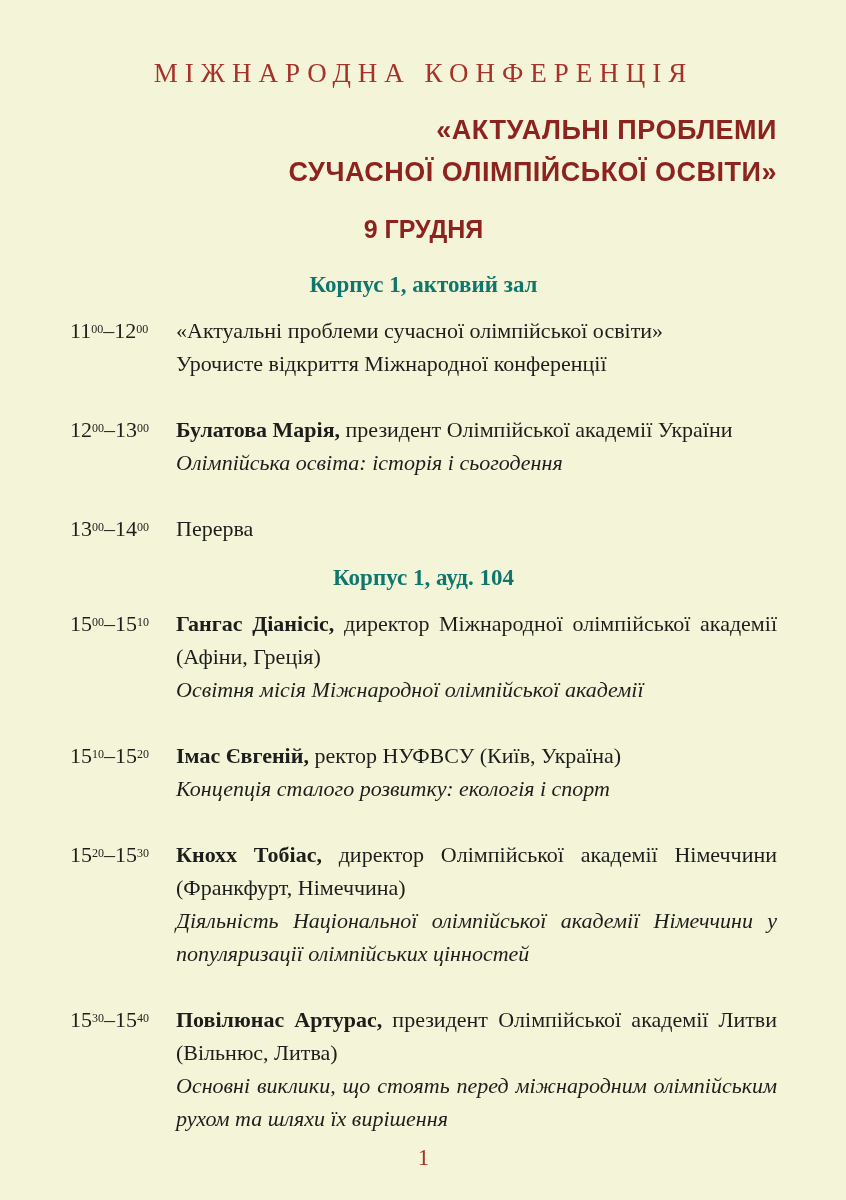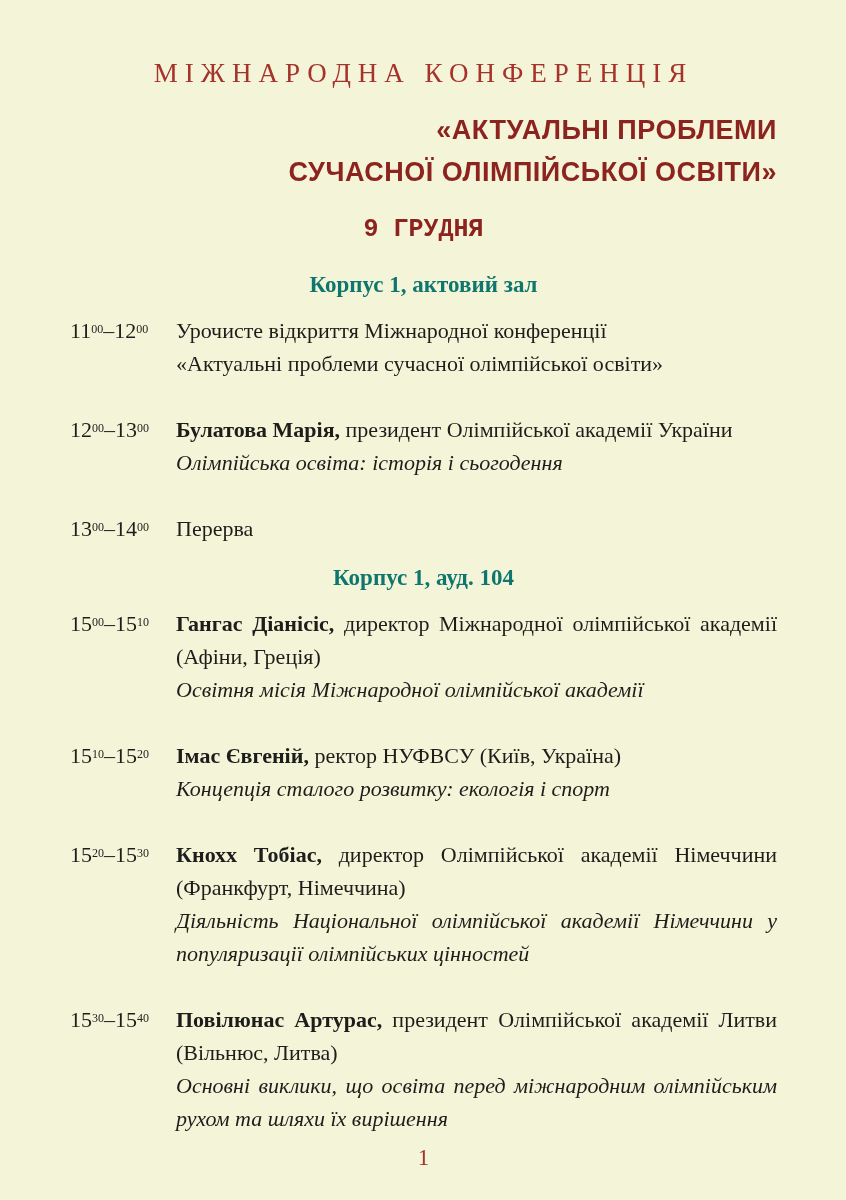--- a/index.html
+++ b/index.html
@@ -38,21 +38,21 @@
     font-family: "Liberation Sans", sans-serif;
     font-weight: bold;
     font-size: 27px;
     line-height: 42px;
     letter-spacing: 0.5px;
     color: #8c231e;
   }
   .conf-date {
     margin: 0 0 28px 0;
     text-align: center;
-    font-family: Liberation Mono, monospace;
+    font-family: Liberation Sans, sans-serif;
     font-weight: bold;
     font-size: 25px;
     color: #8c231e;
   }
   
   .section-heading {
     margin: 0 0 16px 0;
     text-align: center;
     font-size: 23px;
     font-weight: bold;
@@ -119,22 +119,22 @@
     <span>СУЧАСНОЇ ОЛІМПІЙСЬКОЇ ОСВІТИ»</span>
   </h2>
   <div class="conf-date">9 ГРУДНЯ</div>
 
   <div class="section section-1">
     <h3 class="section-heading">Корпус 1, актовий зал</h3>
 
     <div class="entry">
       <div class="time"><span>11</span><sup>00</sup><span>–</span><span>12</span><sup>00</sup></div>
       <div class="content">
+        <p class="line">«Актуальні проблеми сучасної олімпійської освіти»</p>
         <p class="line">Урочисте відкриття Міжнародної конференції</p>
-        <p class="line">«Актуальні проблеми сучасної олімпійської освіти»</p>
       </div>
     </div>
 
     <div class="entry">
       <div class="time"><span>12</span><sup>00</sup><span>–</span><span>13</span><sup>00</sup></div>
       <div class="content">
         <p class="desc"><b class="speaker">Булатова Марія,</b><span> президент Олімпійської академії України</span></p>
         <p class="topic">Олімпійська освіта: історія і сьогодення</p>
       </div>
     </div>
@@ -171,20 +171,20 @@
       <div class="content">
         <p class="desc"><b class="speaker">Кнохх Тобіас,</b><span> директор Олімпійської академії Німеччини (Франкфурт, Німеччина)</span></p>
         <p class="topic">Діяльність Національної олімпійської академії Німеччини у популяризації олімпійських цінностей</p>
       </div>
     </div>
 
     <div class="entry">
       <div class="time"><span>15</span><sup>30</sup><span>–</span><span>15</span><sup>40</sup></div>
       <div class="content">
         <p class="desc"><b class="speaker">Повілюнас Артурас,</b><span> президент Олімпійської академії Литви (Вільнюс, Литва)</span></p>
-        <p class="topic">Основні виклики, що освіта перед міжнародним олімпійським рухом та шляхи їх вирішення</p>
+        <p class="topic">Основні виклики, що стоять перед міжнародним олімпійським рухом та шляхи їх вирішення</p>
       </div>
     </div>
   </div>
 
   <div class="page-number">1</div>
 
 </div>
 
 </body></html>

